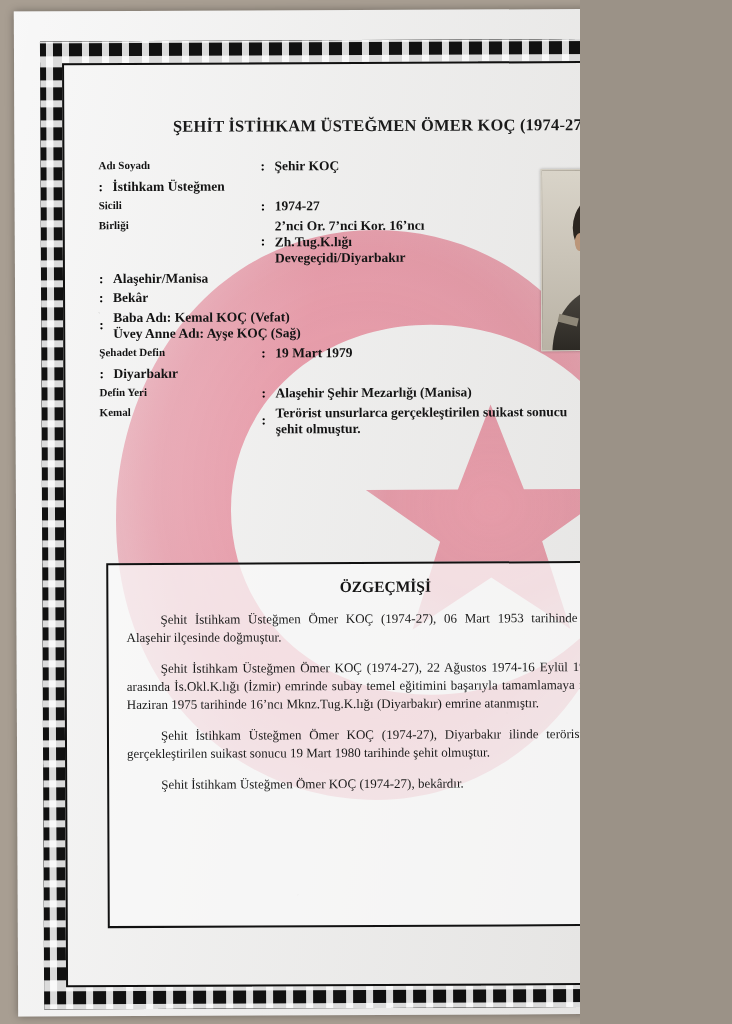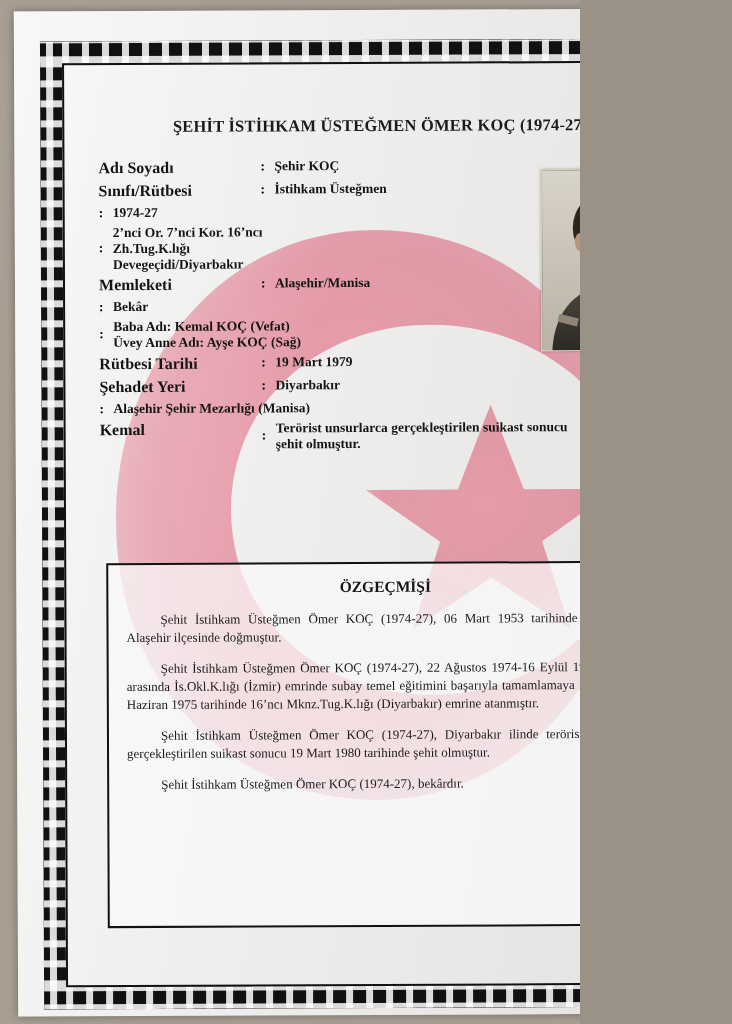--- a/index.html
+++ b/index.html
@@ -93,21 +93,21 @@
   .frow {
     display: flex;
     align-items: flex-start;
     margin-bottom: 2px;
     line-height: 1.18;
   }
   .flabel {
     width: 162px;
     flex: 0 0 162px;
     font-weight: bold;
-    font-size: 16px;
+    font-size: 11px;
     color: #141414;
     padding-top: 2px;
   }
   .fcolon {
     width: 14px;
     flex: 0 0 14px;
     font-weight: bold;
     font-size: 13.5px;
     padding-top: 2px;
   }
@@ -246,59 +246,59 @@
         </svg>
       </div>
 
       <div class="fields">
         <div class="frow">
           <div class="flabel">Adı Soyadı</div>
           <div class="fcolon">:</div>
           <div class="fvalue">Şehir KOÇ</div>
         </div>
         <div class="frow">
-          <div class="flabel">Sınıfı/Rütbesi</div>
           <div class="fcolon">:</div>
           <div class="fvalue">İstihkam Üsteğmen</div>
         </div>
         <div class="frow">
+          <div class="flabel">Sicili</div>
           <div class="fcolon">:</div>
           <div class="fvalue">1974-27</div>
         </div>
         <div class="frow multi">
+          <div class="flabel">Birliği</div>
           <div class="fcolon">:</div>
           <div class="fvalue">2’nci Or. 7’nci Kor. 16’ncı
 Zh.Tug.K.lığı
 Devegeçidi/Diyarbakır</div>
         </div>
         <div class="frow">
-          <div class="flabel">Memleketi</div>
           <div class="fcolon">:</div>
           <div class="fvalue">Alaşehir/Manisa</div>
         </div>
         <div class="frow">
           <div class="fcolon">:</div>
           <div class="fvalue">Bekâr</div>
         </div>
         <div class="frow multi">
           <div class="fcolon">:</div>
           <div class="fvalue">Baba Adı: Kemal KOÇ (Vefat)
 Üvey Anne Adı: Ayşe KOÇ (Sağ)</div>
         </div>
         <div class="frow">
-          <div class="flabel">Rütbesi Tarihi</div>
+          <div class="flabel">Şehadet Defin</div>
           <div class="fcolon">:</div>
           <div class="fvalue">19 Mart 1979</div>
         </div>
         <div class="frow">
-          <div class="flabel">Şehadet Yeri</div>
           <div class="fcolon">:</div>
           <div class="fvalue">Diyarbakır</div>
         </div>
         <div class="frow">
+          <div class="flabel">Defin Yeri</div>
           <div class="fcolon">:</div>
           <div class="fvalue">Alaşehir Şehir Mezarlığı (Manisa)</div>
         </div>
         <div class="frow multi">
           <div class="flabel">Kemal</div>
           <div class="fcolon">:</div>
           <div class="fvalue">Terörist unsurlarca gerçekleştirilen suikast sonucu
 şehit olmuştur.</div>
         </div>
       </div>

